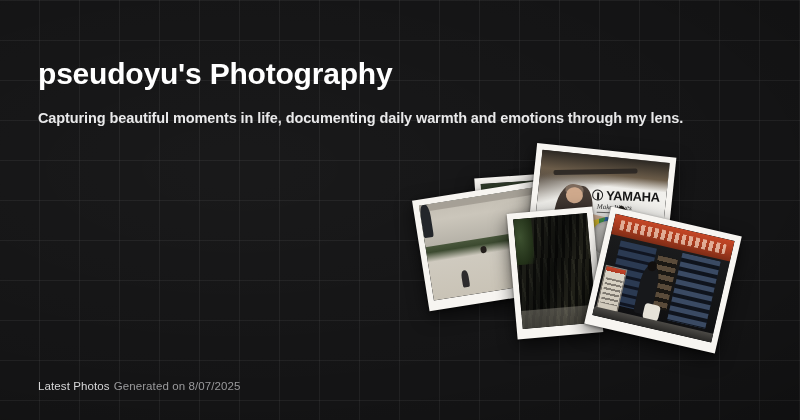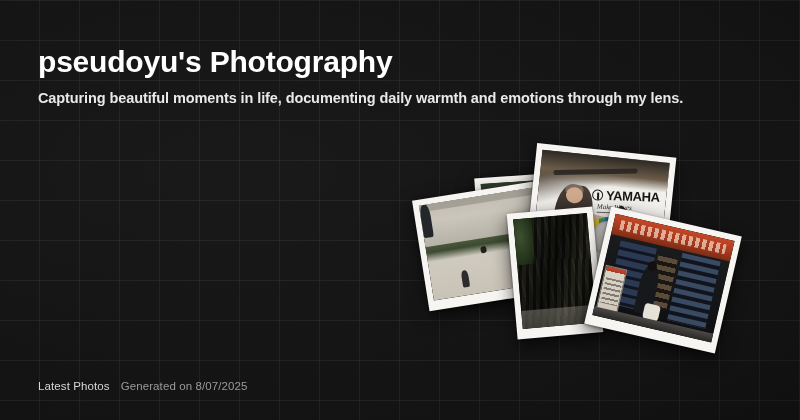--- a/index.html
+++ b/index.html
@@ -38,34 +38,35 @@
   
   .text-block { position:absolute; left:38px; top:44px; z-index:6; }
 
   #title {
     font-size:30px;
     font-weight:bold;
     color:#ffffff;
     letter-spacing:-0.2px;
     line-height:1.2;
     white-space:nowrap;
+    margin-top:12px;
   }
   #subtitle {
-    margin-top:10px;
+    margin-top:18px;
     font-size:14.5px;
     font-weight:bold;
     color:#e9e9ea;
     letter-spacing:-0.1px;
     white-space:nowrap;
   }
 
   
   .footer {
     position:absolute; left:38px; bottom:28px; z-index:6;
-    display:flex; align-items:baseline; gap:11px;
+    display:flex; align-items:baseline; gap:4px;
     white-space:nowrap;
   }
   #footer-label  { font-size:11.5px; color:#d7d7d8; letter-spacing:.1px; }
   #footer-meta   { font-size:11.5px; color:#9a9a9c; letter-spacing:.1px; }
 
   
   #stack {
     position:absolute;
     left:412px; top:138px;
     width:360px; height:236px;

